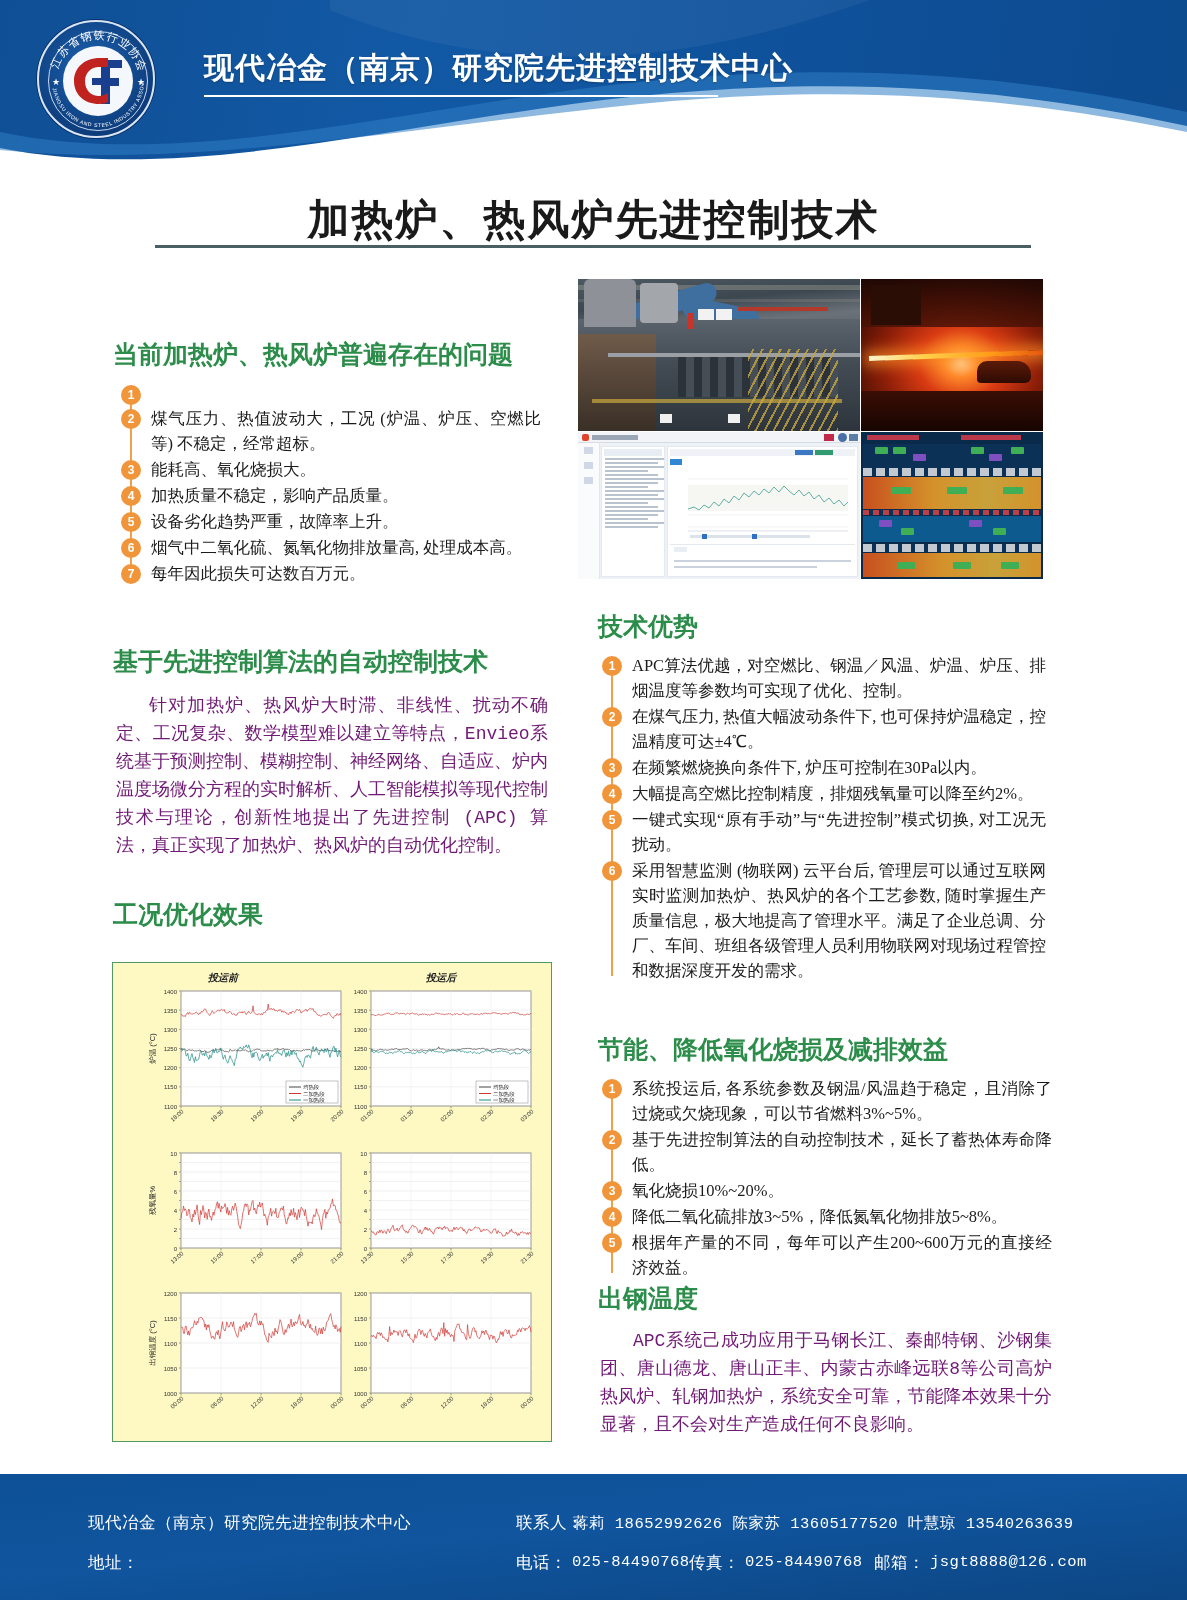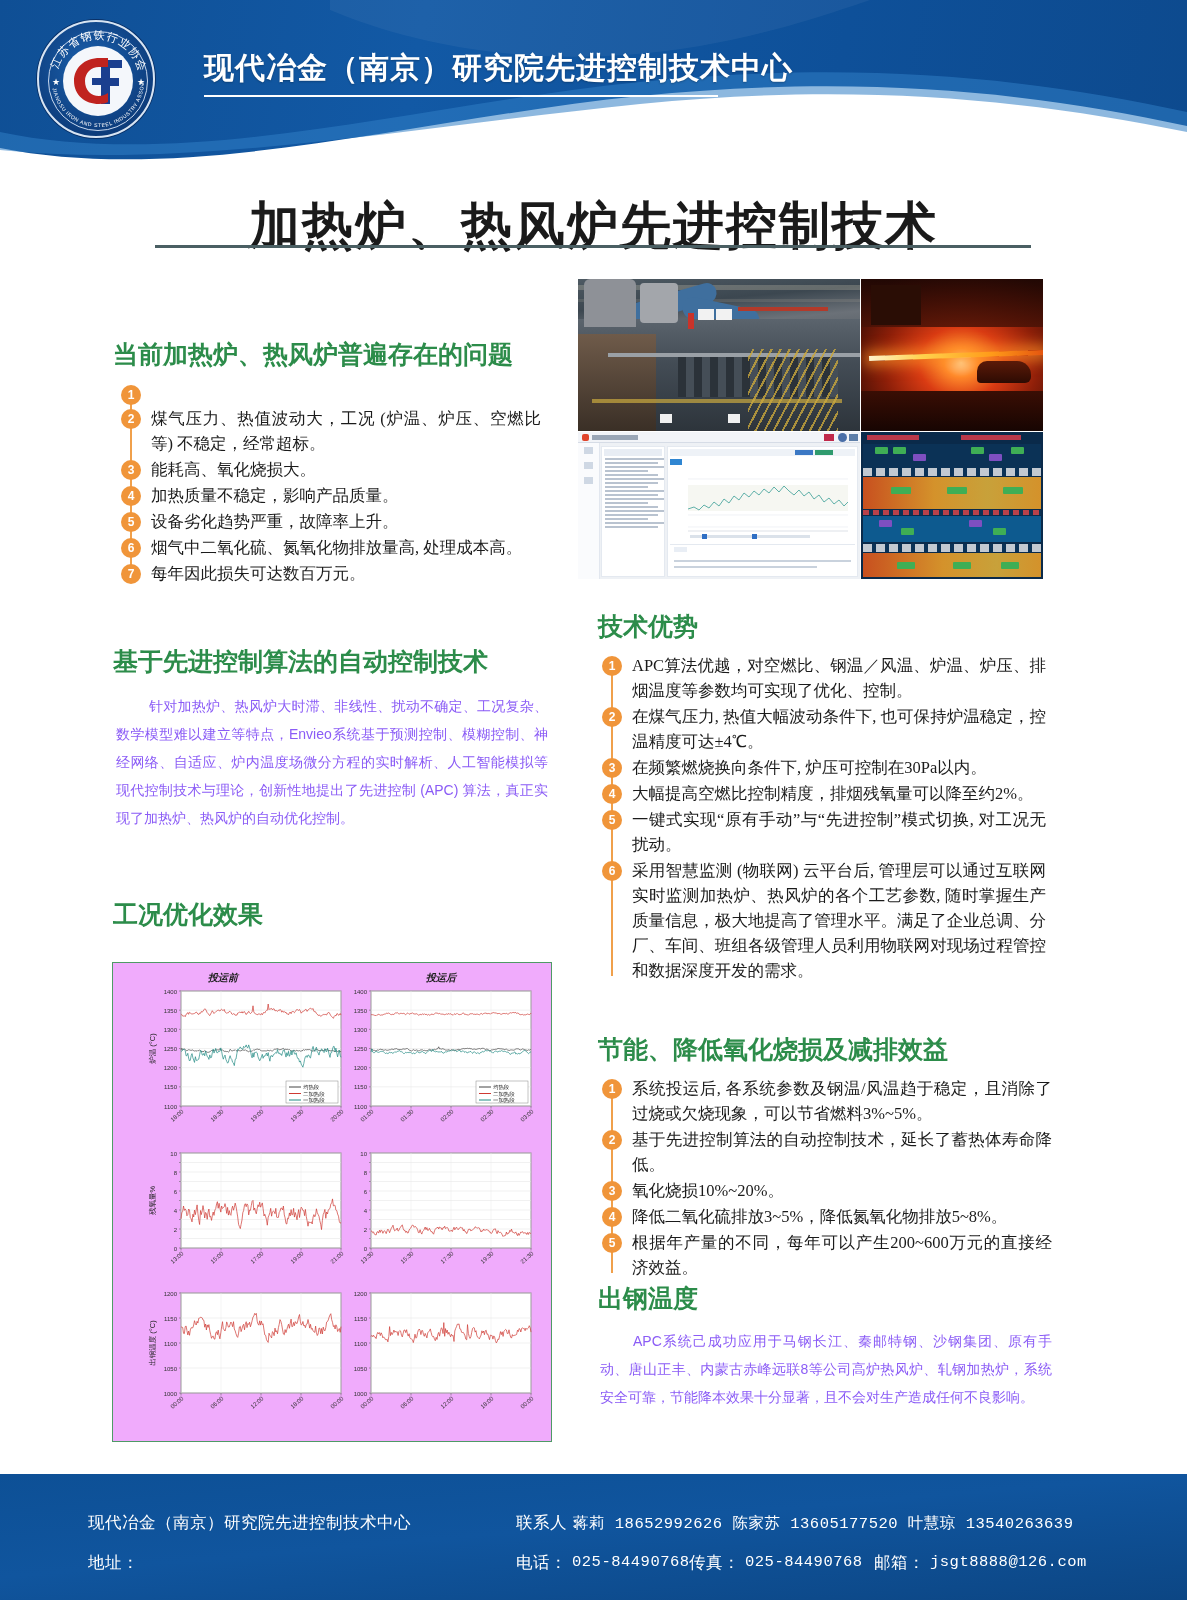--- a/index.html
+++ b/index.html
@@ -63,21 +63,21 @@
   .header-rule {
     position: absolute; left: 204px; top: 95px;
     width: 514px; height: 2px; background: #ffffff;
   }
 
   
   .main-title {
     position: absolute; left: 0; top: 192px;
     width: 1187px;
     text-align: center;
-    font-size: 51px;
+    font-size: 42px;
     font-weight: bold;
     color: #1a1a1a;
     letter-spacing: 2px;
   }
   .title-rule {
     position: absolute; left: 155px; top: 245px;
     width: 876px; height: 3px; background: #4a5f63;
   }
 
   
@@ -119,24 +119,24 @@
     margin-left: 10px;
     font-family: "Liberation Serif", serif;
     font-size: 16.5px;
     line-height: 25px;
     color: #1b1b1b;
     text-align: justify;
   }
 
   
   .para {
-    font-family: Liberation Sans, sans-serif;
-    font-size: 14px;
+    font-family: Liberation Mono, monospace;
+    font-size: 18px;
     line-height: 28px;
-    color: #8b5cf6;
+    color: #701a75;
     text-indent: 33px;
     text-align: justify;
   }
 
   
   .col-left { position: absolute; left: 113px; top: 0; width: 440px; }
   .col-right { position: absolute; left: 596px; top: 0; width: 450px; }
 
   
   .photos {
@@ -184,21 +184,21 @@
   .tline.s { width: 70%; }
   .tline.m { width: 85%; }
   .tline.l { width: 95%; }
   .mg-box { position: absolute; width: 13px; height: 7px; border-radius: 1px; }
 
   
   .chart-panel {
     position: absolute; left: 112px; top: 962px;
     width: 440px; height: 480px;
     border: 1px solid #4f9a66;
-    background: #f0abfc;
+    background: #fef9c3;
   }
   .chart-grid {
     position: absolute; left: 4px; top: 4px; right: 4px; bottom: 4px;
     display: grid;
     grid-template-columns: 1fr 1fr;
     grid-template-rows: 52px 42px 50px;
     column-gap: 6px;
   }
   .cg-title {
     font-family: "Liberation Serif", serif;
@@ -475,21 +475,21 @@
         <div class="nl-text">降低二氧化硫排放3~5%，降低氮氧化物排放5~8%。</div>
       </div>
     <div class="nl-item">
         <div class="nl-num">5</div>
         <div class="nl-text">根据年产量的不同，每年可以产生200~600万元的直接经济效益。</div>
       </div>
   </div>
 
   <div class="sec-head" style="position:absolute;left:2px;top:1282px;">出钢温度</div>
 
-  <div class="para" style="position:absolute;left:4px;top:1327px;width:452px;">APC系统己成功应用于马钢长江、秦邮特钢、沙钢集团、原有手动、唐山正丰、内蒙古赤峰远联8等公司高炉热风炉、轧钢加热炉，系统安全可靠，节能降本效果十分显著，且不会对生产造成任何不良影响。</div>
+  <div class="para" style="position:absolute;left:4px;top:1327px;width:452px;">APC系统己成功应用于马钢长江、秦邮特钢、沙钢集团、唐山德龙、唐山正丰、内蒙古赤峰远联8等公司高炉热风炉、轧钢加热炉，系统安全可靠，节能降本效果十分显著，且不会对生产造成任何不良影响。</div>
 </div>
 
 <div class="chart-panel">
   <div class="chart-grid">
     <div class="cg-title">投运前</div>
     <div class="cg-title">投运后</div>
     <div style="grid-column:1/3;grid-row:2/4;"></div>
   </div>
   <svg id="charts-svg" style="position:absolute;left:0;top:0;width:440px;height:480px;" viewBox="0 0 440 480">
       <rect x="68" y="28" width="160" height="115" fill="#fff" stroke="#666" stroke-width="0.8"></rect>

